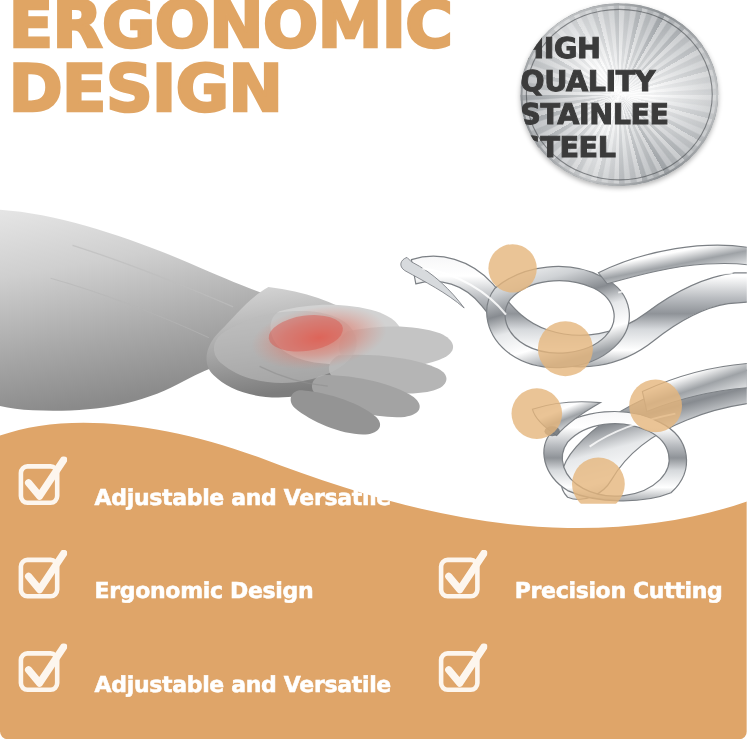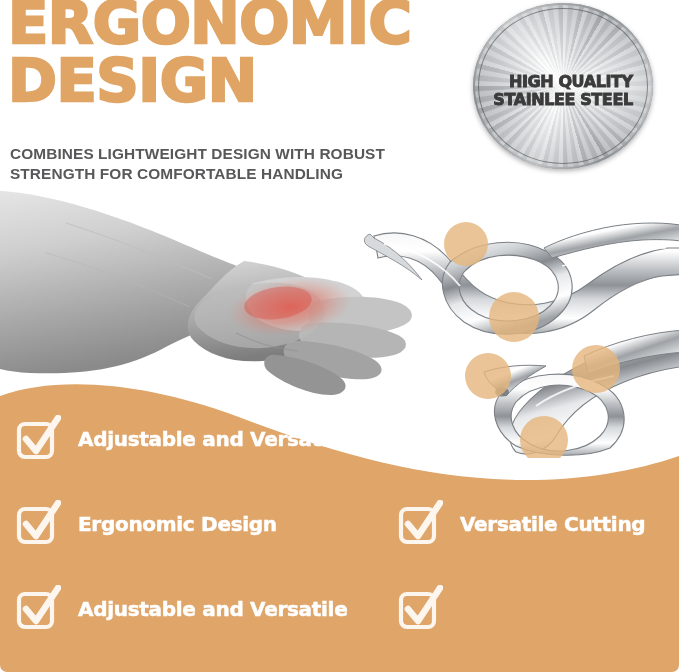--- a/index.html
+++ b/index.html
@@ -98,25 +98,25 @@
     content: "";
     position: absolute;
     inset: 5px;
     border-radius: 50%;
     border: 1.5px solid rgba(60,64,68,.55);
     pointer-events: none;
   }
   .badge-text {
     position: relative;
     z-index: 3;
-    text-align: right;
+    text-align: left;
     color: #3b3b3b;
     font-family: "DejaVu Sans", sans-serif;
     font-weight: 700;
-    font-size: 16px;
+    font-size: 26px;
     line-height: 1.15;
     letter-spacing: -0.4px;
     text-transform: uppercase;
     -webkit-text-stroke: 0.9px #3b3b3b;
     white-space: pre-line;
     transform: translateY(5px);
   }
 
   
   .hand-photo {
@@ -152,22 +152,22 @@
   .features {
     position: absolute;
     left: 0;
     top: 360px;
     width: 679px;
     height: 312px;
   }
   .feature {
     position: absolute;
     display: flex;
-    align-items: center;
-    gap: 17px;
+    align-items: flex-end;
+    gap: 25px;
   }
   .feature-col-left  { left: 14px; }
   .feature-col-right { left: 396px; }
 
   .feature-row-1 { top: 55px; }
   .feature-row-2 { top: 140px; }
   .feature-row-3 { top: 225px; }
 
   .check-icon {
     flex: 0 0 auto;
@@ -189,22 +189,20 @@
   }
 </style>
 </head>
 <body>
 
 <div id="canvas">
 
   <div class="headline">ERGONOMIC
 DESIGN</div>
 
-  <div class="subtitle">COMBINES LIGHTWEIGHT DESIGN WITH ROBUST
-STRENGTH FOR COMFORTABLE HANDLING</div>
 
   <div class="badge">
     <div class="badge-text">HIGH QUALITY
 STAINLEE STEEL</div>
   </div>
 
   <div class="hand-photo">
     <svg width="430" height="215" viewBox="0 0 430 215" xmlns="http://www.w3.org/2000/svg" aria-hidden="true">
       <defs>
         <linearGradient id="skinG" x1="0" y1="0" x2="0.3" y2="1">
@@ -376,21 +374,21 @@
       <span class="feature-label">Adjustable and Versatile</span>
     </div>
 
     <div class="feature feature-col-right feature-row-2">
       <span class="check-icon">
         <svg width="47" height="47" viewBox="0 0 47 47" xmlns="http://www.w3.org/2000/svg" aria-hidden="true">
           <rect x="5" y="9" width="33" height="33" rx="6" ry="6" fill="none" stroke="#fdf6ee" stroke-width="4.2"></rect>
           <path d="M 12 24 L 22 36 L 44 3" fill="none" stroke="#fdf6ee" stroke-width="6.6" stroke-linecap="round" stroke-linejoin="round"></path>
         </svg>
       </span>
-      <span class="feature-label">Versatile Cutting</span>
+      <span class="feature-label">Precision Cutting</span>
     </div>
 
     <div class="feature feature-col-right feature-row-3">
       <span class="check-icon">
         <svg width="47" height="47" viewBox="0 0 47 47" xmlns="http://www.w3.org/2000/svg" aria-hidden="true">
           <rect x="5" y="9" width="33" height="33" rx="6" ry="6" fill="none" stroke="#fdf6ee" stroke-width="4.2"></rect>
           <path d="M 12 24 L 22 36 L 44 3" fill="none" stroke="#fdf6ee" stroke-width="6.6" stroke-linecap="round" stroke-linejoin="round"></path>
         </svg>
       </span>
     </div>

